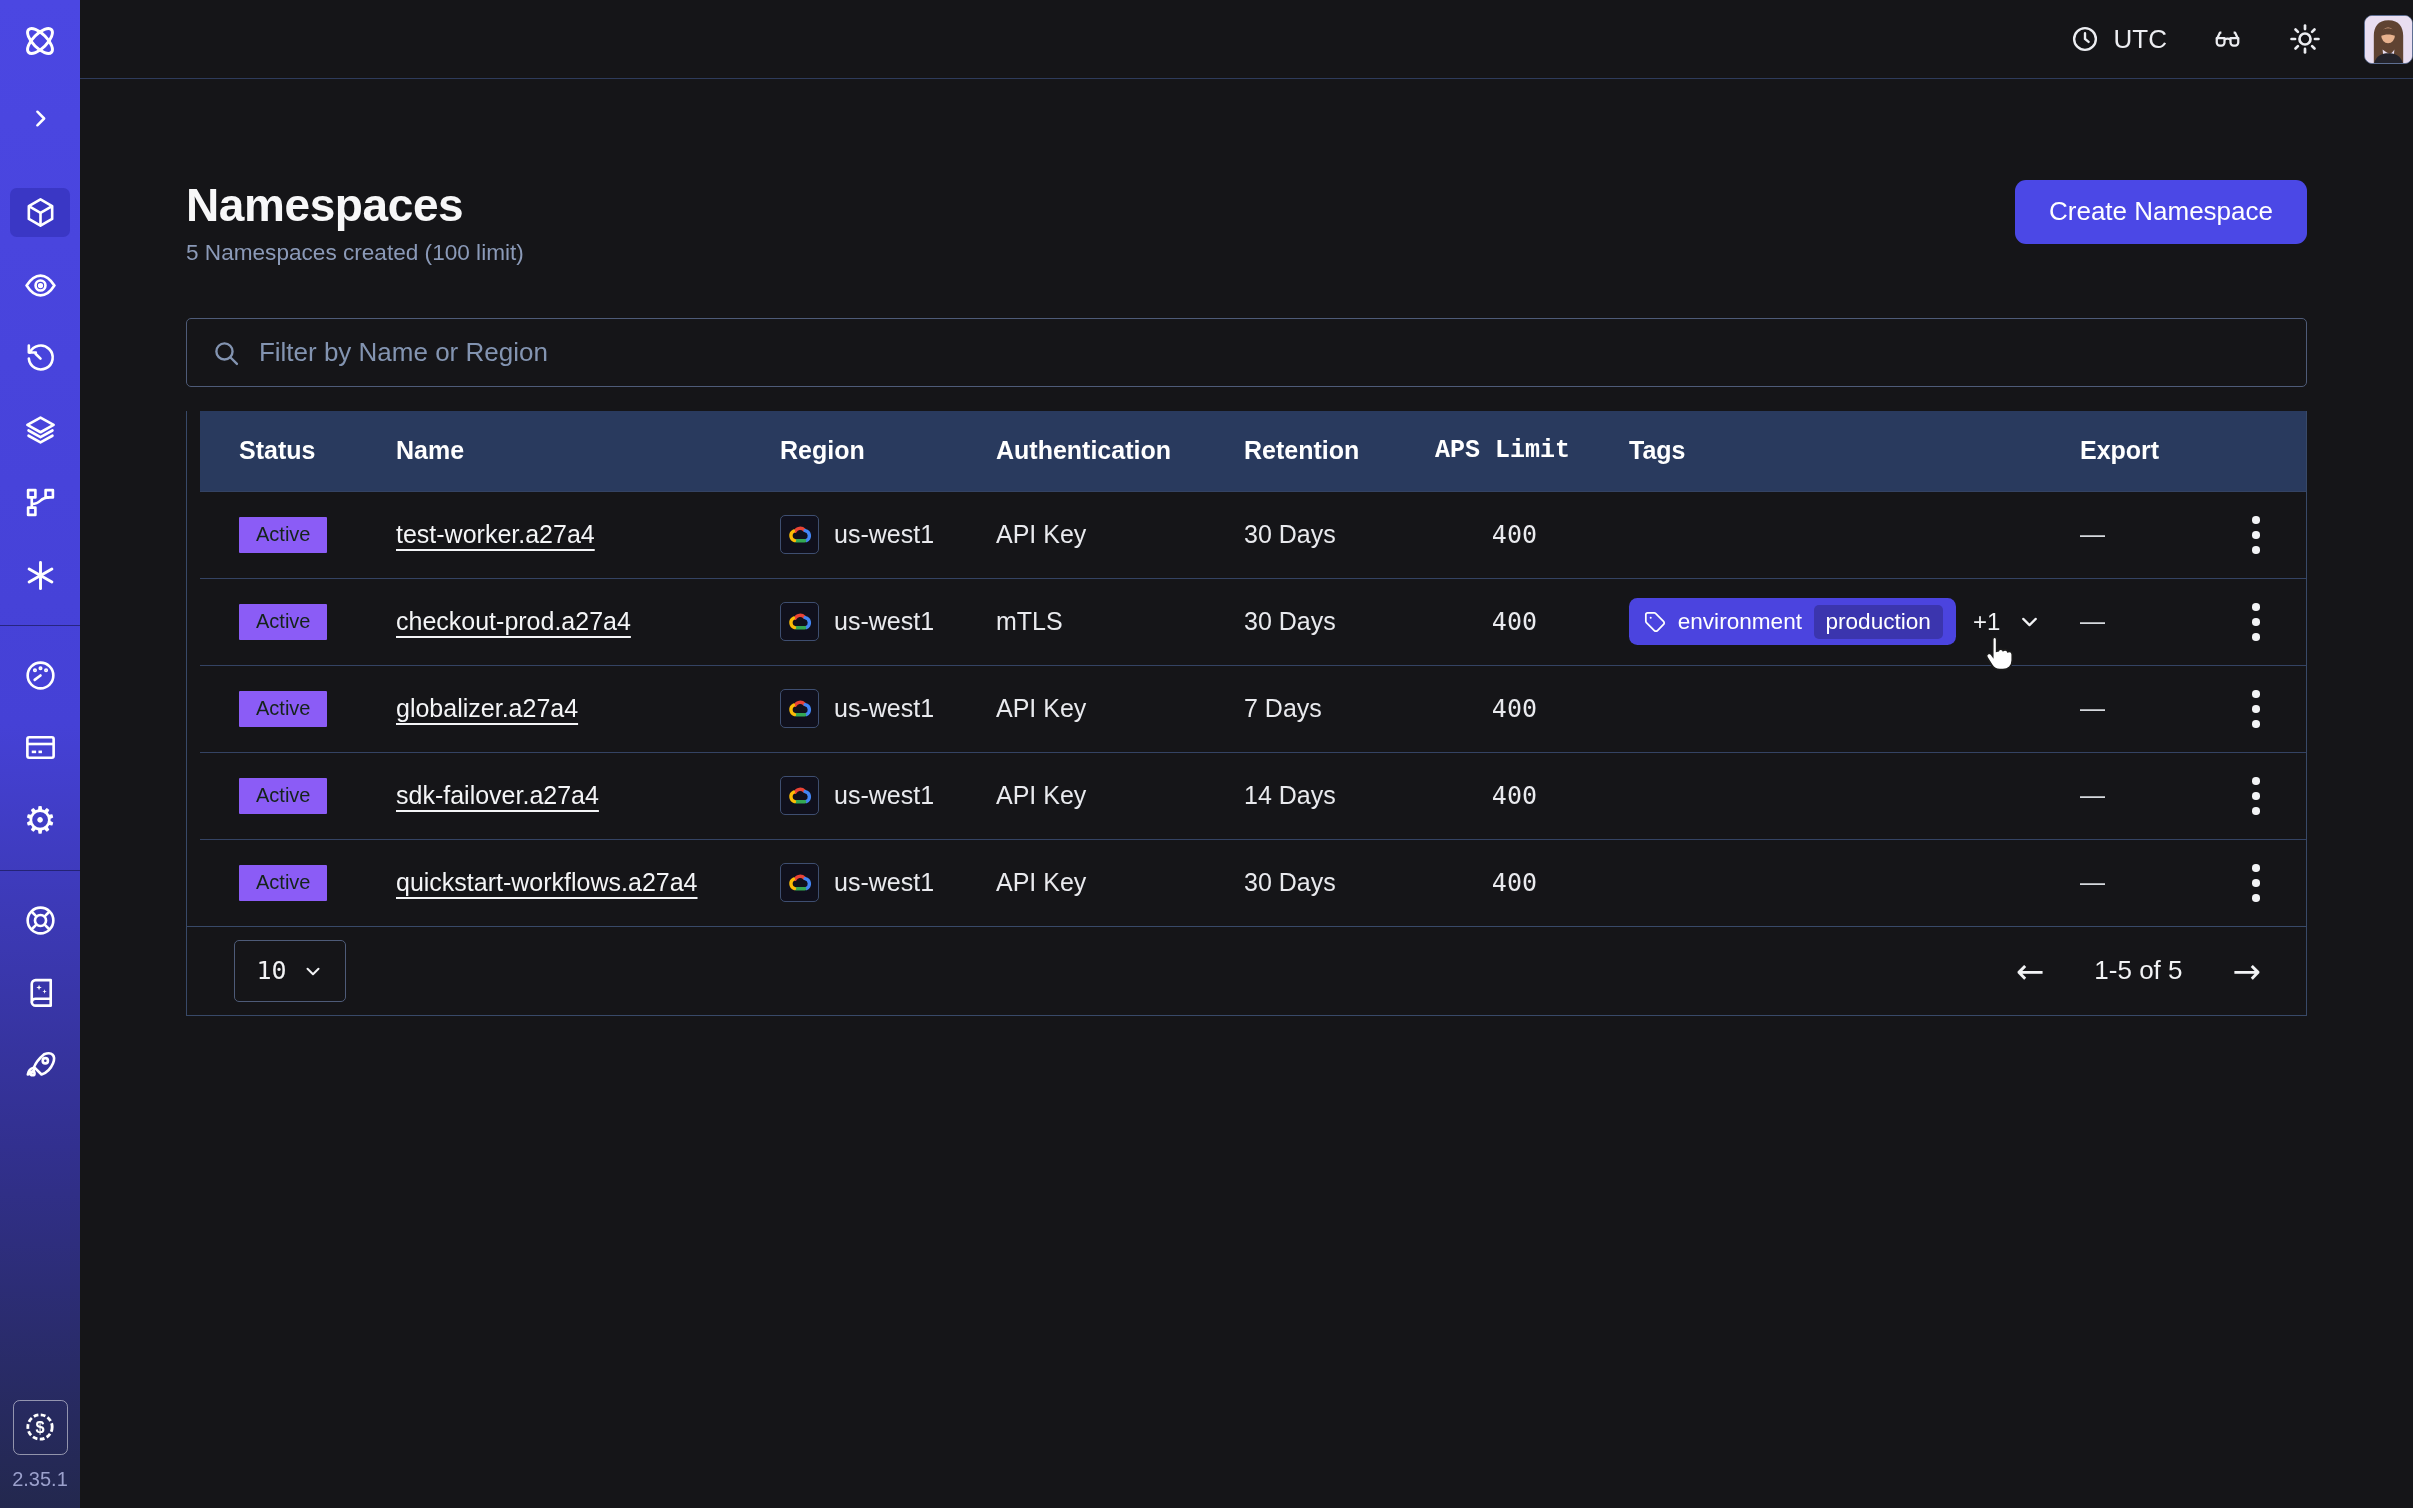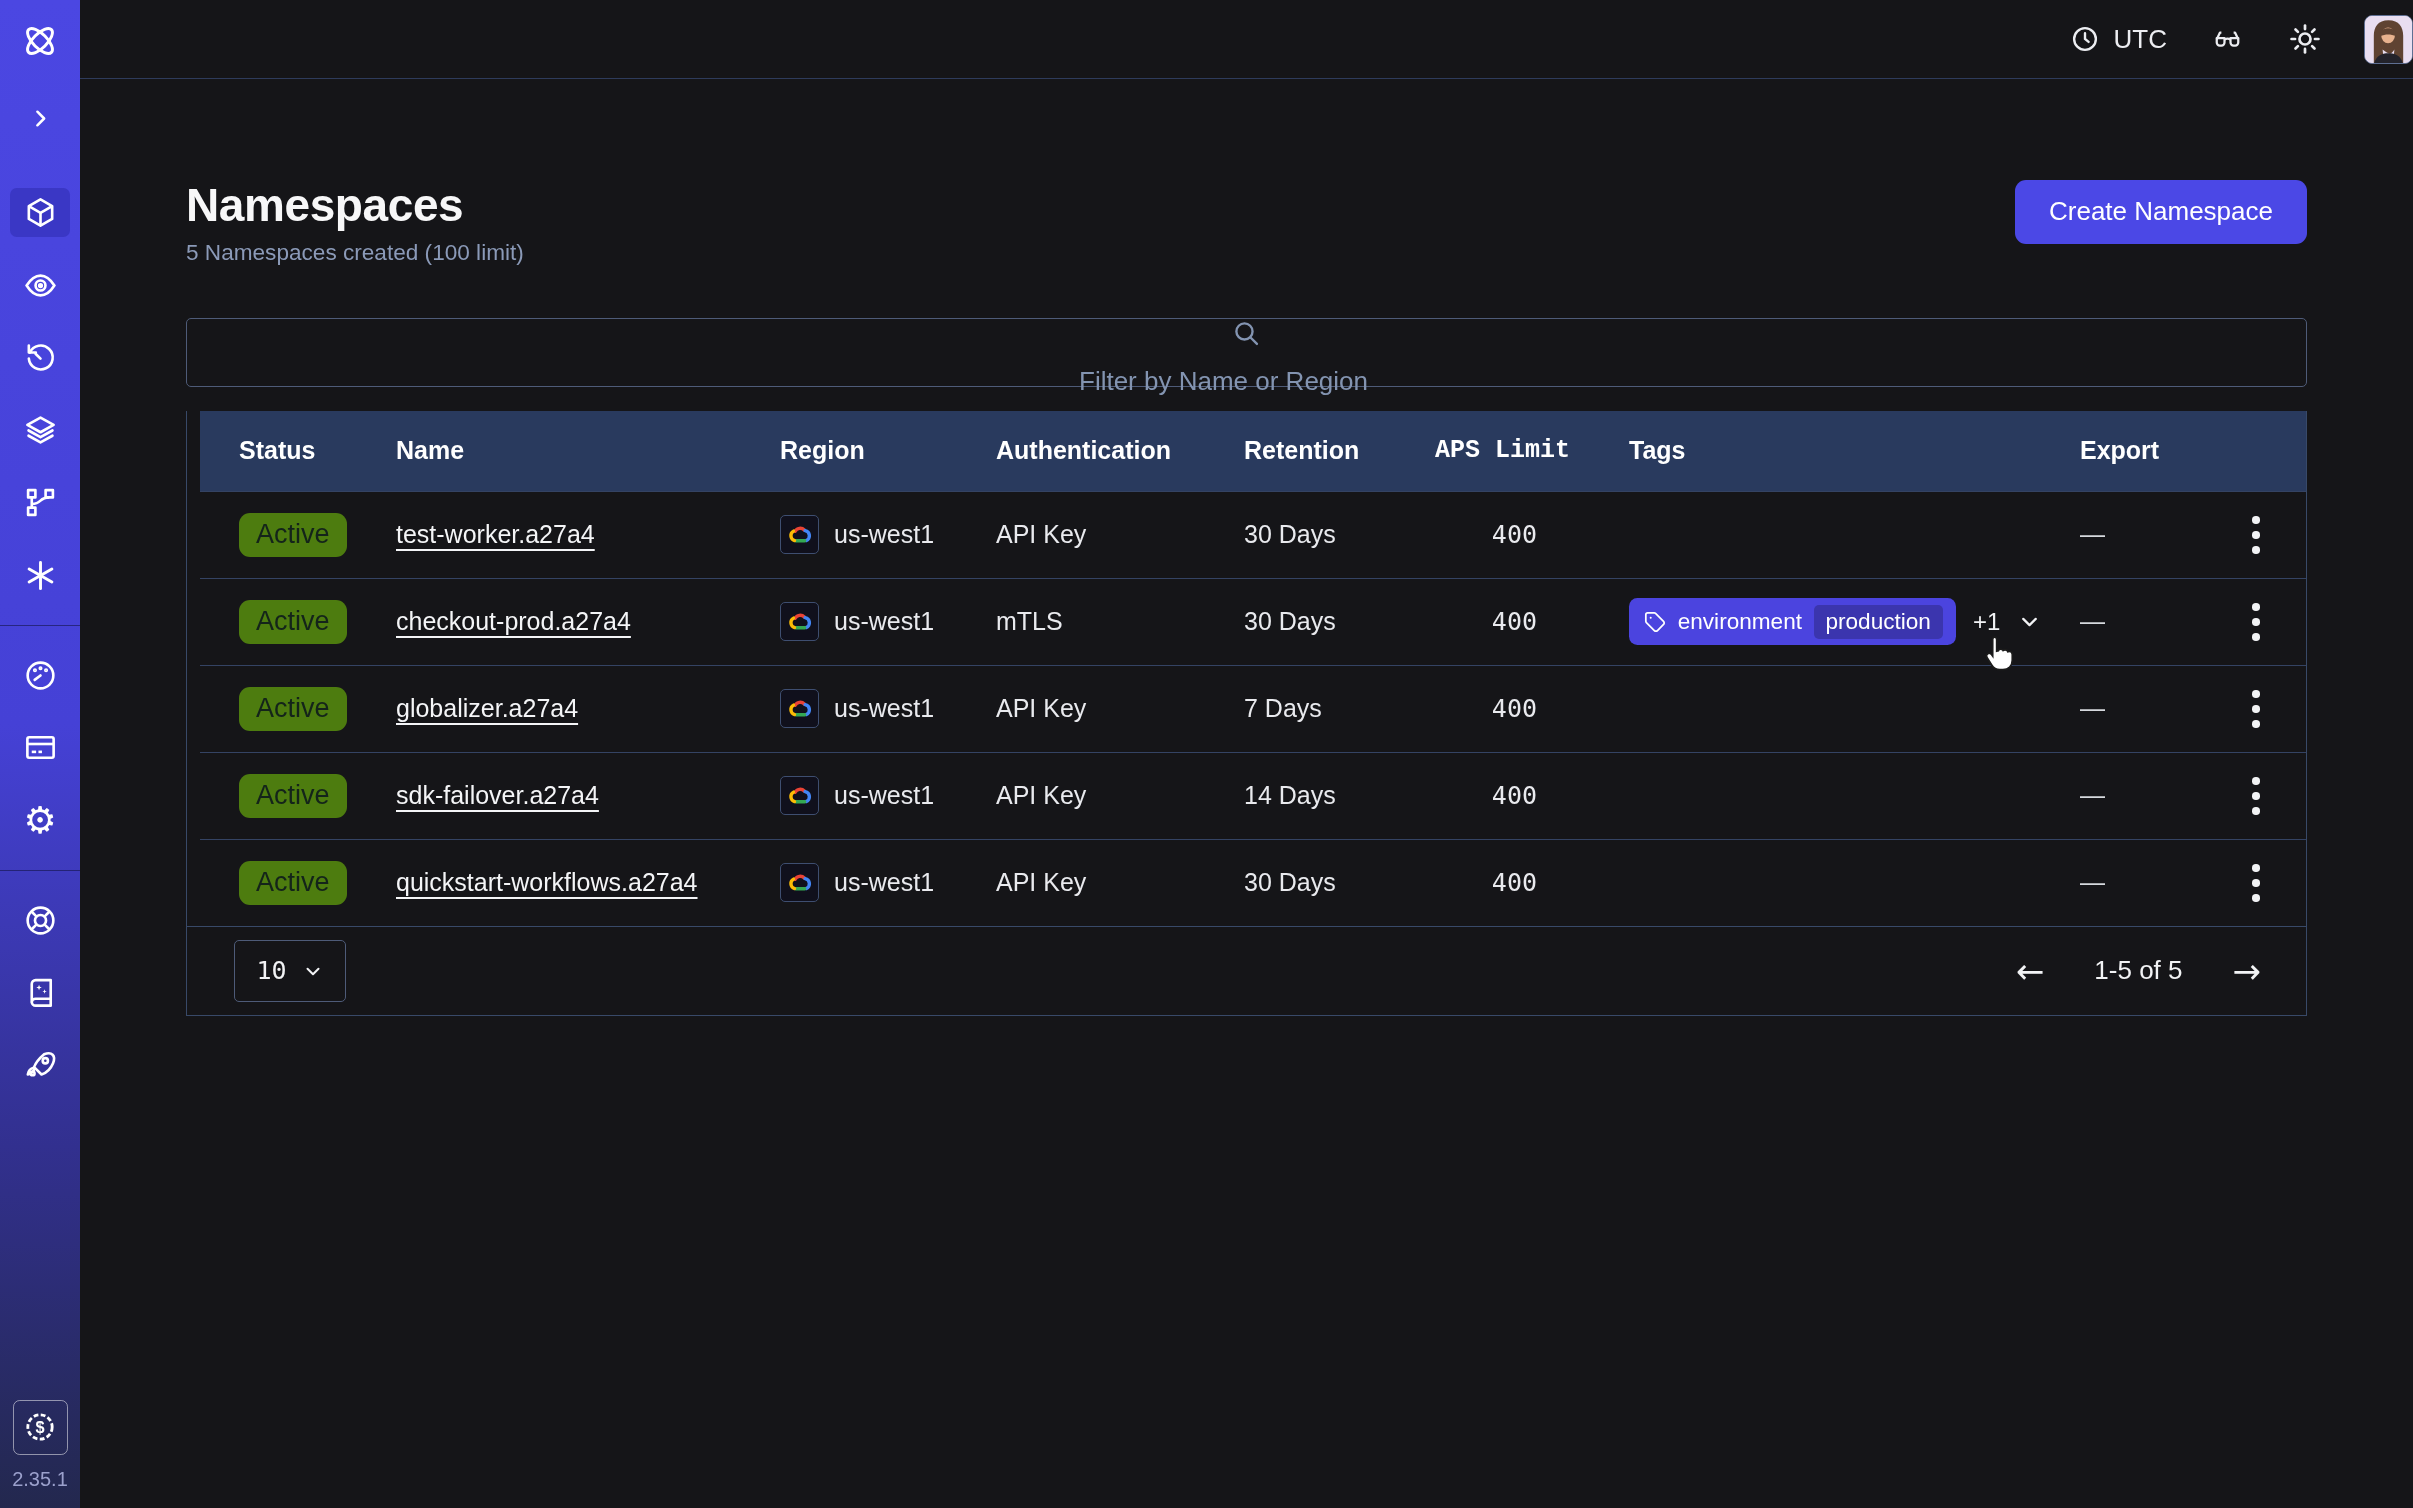--- a/index.html
+++ b/index.html
@@ -56,21 +56,21 @@
   .page-head { display:flex; justify-content:space-between; align-items:flex-start; }
   .page-title { font-size:46px; font-weight:700; letter-spacing:-0.4px; color:#F7F7F8; }
   .page-sub { margin-top:8.4px; font-size:22.6px; color:#8B9AB8; }
   .primary-btn {
     background:#4B48E6; color:#fff; border:none; border-radius:11px;
     height:64px; padding:0 34px; font-size:26px; font-family:inherit; cursor:pointer; margin-top:1.7px;
   }
 
   .filter {
     margin-top:52px; height:69px; border:1.7px solid #4E5B78; border-radius:5px;
-    display:flex; align-items:center; gap:18.4px; padding:0 25px; background:transparent;flex-direction:column;
+    display:flex; align-items:center; gap:18.4px; padding:0 25px; background:transparent;
   }
   .filter input {
     flex:1; background:transparent; border:none; outline:none; color:#E9EAEE;
     font-size:26px; font-family:inherit;
   }
   .filter input::placeholder { color:#8394B1; }
   .filter svg { color:#8394B1; }
 
   
   .table {
@@ -80,22 +80,22 @@
     display:grid;
     grid-template-columns:196px 384px 216px 248px 191px 194px 451px 126px auto;
     align-items:center;
     margin-left:13px;
   }
   .thead { height:80px; background:#293A5E; font-size:25px; font-weight:700; color:#FFFFFF; }
   .trow { height:87px; border-top:1.7px solid #344363; font-size:25px; }
   .trow:first-of-type { border-top:none; }
   .c-status { padding-left:39px; }
   .badge {
-    display:inline-block; background:#4d7c0f; color:#14241A; font-size:27px;
-    padding:6.7px 17px; border-radius:11px;
+    display:inline-block; background:#8b5cf6; color:#14241A; font-size:20px;
+    padding:6.7px 17px; border-radius:1px;
   }
   .name-link { color:#F4F5F7; text-decoration:underline; text-underline-offset:5.9px; text-decoration-thickness:1.7px; cursor:pointer; }
   .c-region { display:flex; align-items:center; gap:15px; }
   .gcp-box {
     width:39px; height:39px; border:1.7px solid #3E4E70; border-radius:5px;
     display:flex; align-items:center; justify-content:center; background:#10101C;
   }
   .c-aps { text-align:right; padding-right:92px; font-family:"DejaVu Sans Mono",monospace; font-size:25px; }
   .thead .c-aps { text-align:left; padding-right:0; font-family:Liberation Mono, monospace; }
   .c-tags { display:flex; align-items:center; gap:17px;text-align:center; }

